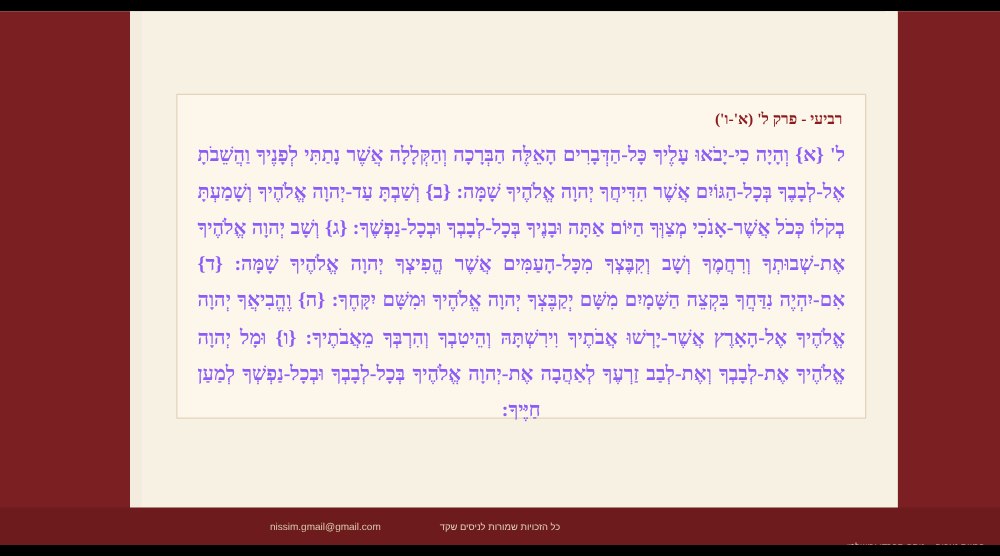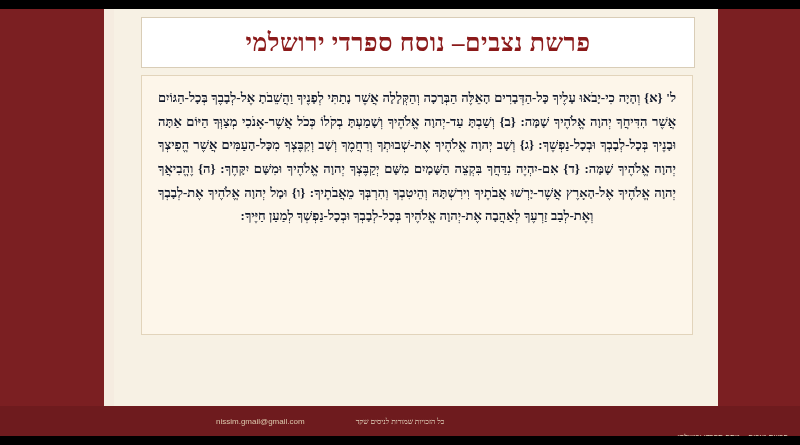--- a/index.html
+++ b/index.html
@@ -114,22 +114,22 @@
     color: #8b1a1a;
     font-size: 12.5px;
     font-weight: bold;
     text-align: right;
     direction: rtl;
     margin: 2px 2px 7px 0;
     font-family: "Liberation Serif", serif;
   }
 
   .verse-body {
-    color: #0f172a;
-    font-size: 13px;
+    color: #8b5cf6;
+    font-size: 16px;
     line-height: 1.82;
     text-align: justify;
     text-align-last: center;
     direction: rtl;
     font-family: "Liberation Serif", serif;
     font-weight: bold;
   }
 
   
   .footer-bar {
@@ -153,21 +153,21 @@
     font-family: "Liberation Sans", sans-serif;
     margin-top: 32px;
   }
   .footer-center {
     position: absolute;
     left: 50%;
     transform: translateX(-50%);
     font-size: 7.5px;
     color: #e3d4bd;
     direction: rtl;
-    font-family: Liberation Serif, serif;
+    font-family: Liberation Sans, sans-serif;
   }
   .footer-email {
     position: absolute;
     left: 216px;
     font-size: 8px;
     color: #dcc9ad;
     font-family: "Liberation Sans", sans-serif;
     direction: ltr;
   }
 
@@ -187,25 +187,23 @@
 
   <div class="letterbox-top"></div>
 
   <div class="band-left"></div>
   <div class="band-inner-left"></div>
   <div class="band-right"></div>
   <div class="band-inner-right"></div>
 
   <div class="page">
 
-    <div class="title-box">
-      <div class="title-text">פרשת נצבים– נוסח ספרדי ירושלמי</div>
-    </div>
 
     <div class="body-box">
+      <div class="section-head">רביעי - פרק ל' (א'-ו')</div>
       <div class="verse-body">ל' {א} וְהָיָה כִי-יָבֹאוּ עָלֶיךָ כָּל-הַדְּבָרִים הָאֵלֶּה הַבְּרָכָה וְהַקְּלָלָה אֲשֶׁר נָתַתִּי לְפָנֶיךָ וַהֲשֵׁבֹתָ אֶל-לְבָבֶךָ בְּכָל-הַגּוֹיִם אֲשֶׁר הִדִּיחֲךָ יְהוָה אֱלֹהֶיךָ שָׁמָּה: {ב} וְשַׁבְתָּ עַד-יְהוָה אֱלֹהֶיךָ וְשָׁמַעְתָּ בְקֹלוֹ כְּכֹל אֲשֶׁר-אָנֹכִי מְצַוְּךָ הַיּוֹם אַתָּה וּבָנֶיךָ בְּכָל-לְבָבְךָ וּבְכָל-נַפְשֶׁךָ: {ג} וְשָׁב יְהוָה אֱלֹהֶיךָ אֶת-שְׁבוּתְךָ וְרִחֲמֶךָ וְשָׁב וְקִבֶּצְךָ מִכָּל-הָעַמִּים אֲשֶׁר הֱפִיצְךָ יְהוָה אֱלֹהֶיךָ שָׁמָּה: {ד} אִם-יִהְיֶה נִדַּחֲךָ בִּקְצֵה הַשָּׁמָיִם מִשָּׁם יְקַבֶּצְךָ יְהוָה אֱלֹהֶיךָ וּמִשָּׁם יִקָּחֶךָ: {ה} וֶהֱבִיאֲךָ יְהוָה אֱלֹהֶיךָ אֶל-הָאָרֶץ אֲשֶׁר-יָרְשׁוּ אֲבֹתֶיךָ וִירִשְׁתָּהּ וְהֵיטִבְךָ וְהִרְבְּךָ מֵאֲבֹתֶיךָ: {ו} וּמָל יְהוָה אֱלֹהֶיךָ אֶת-לְבָבְךָ וְאֶת-לְבַב זַרְעֶךָ לְאַהֲבָה אֶת-יְהוָה אֱלֹהֶיךָ בְּכָל-לְבָבְךָ וּבְכָל-נַפְשְׁךָ לְמַעַן חַיֶּיךָ:</div>
     </div>
 
   </div>
 
   <div class="bottom-strip"></div>
 
   <div class="footer-bar">
     <div class="footer-right">פרשת נצבים – נוסח ספרדי ירושלמי</div>
     <div class="footer-center">כל הזכויות שמורות לניסים שקד</div>

